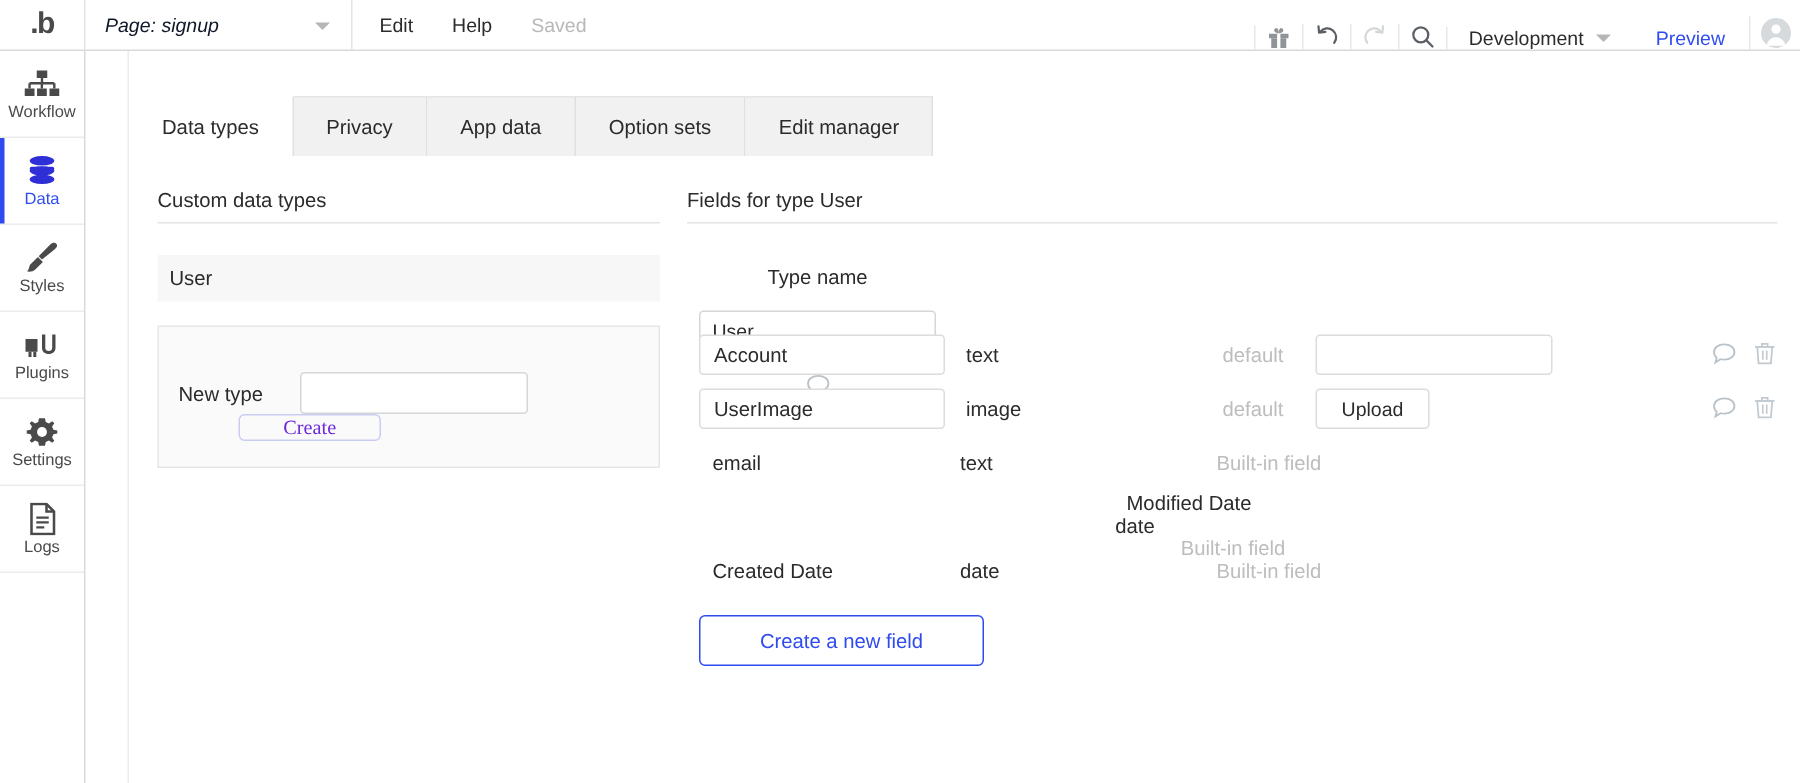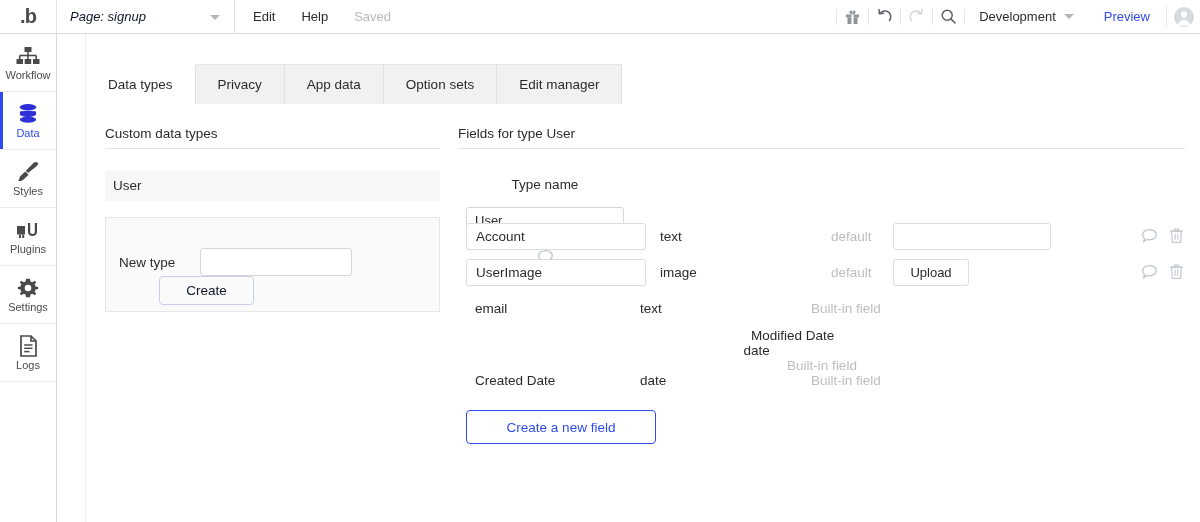--- a/index.html
+++ b/index.html
@@ -30,21 +30,21 @@
   .caret-down {
     position: absolute; right: 14px; top: 50%; margin-top: -2px;
     width: 0; height: 0;
     border-left: 5px solid transparent; border-right: 5px solid transparent;
     border-top: 5px solid #b6b6b6;
   }
   .menu-links { display: flex; align-items: center; padding-left: 18px; gap: 26px; }
   .menu-links .mlink { font-size: 13px; color: #2b2b2b; }
   .menu-links .saved { font-size: 13px; color: #b8b8b8; }
 
-  .topbar-right { margin-left: auto; display: flex; align-items: center; }
+  .topbar-right { margin-left: auto; display: flex; align-items: flex-end; }
   .tb-icon {
     width: 32px; display: flex; align-items: center; justify-content: center;
     border-left: 1px solid #e8e8e8;
   }
   .tb-env {
     display: flex; align-items: center; gap: 8px; padding: 0 14px;
     border-left: 1px solid #e8e8e8; font-size: 13px; color: #2b2b2b;
   }
   .tb-preview {
     display: flex; align-items: center; padding: 0 16px;
@@ -118,23 +118,23 @@
     display: flex; align-items: center; gap: 25px;
   }
   .newtype-label { font-size: 13.5px; color: #2b2b2b; }
   .newtype-input {
     width: 152px; height: 28px; border: 1px solid #d6d6d6; border-radius: 3px;
     background: #ffffff; font-size: 13px; padding: 0 7px;
     font-family: "Liberation Sans", sans-serif; color: #2b2b2b;
   }
   .create-btn {
     position: absolute; left: 53px; top: 58px;
-    width: 95px; height: 29px; border: 1px solid #c9cdf2; border-radius: 4px;
-    background: transparent; color: #0f172a; font-size: 13.5px;
-    font-family: Liberation Sans, sans-serif;
+    width: 95px; height: 18px; border: 1px solid #c9cdf2; border-radius: 4px;
+    background: transparent; color: #6d28d9; font-size: 13.5px;
+    font-family: Liberation Serif, serif;
   }
 
   
   .rp-title { left: 372px; top: 22px; }
   .rp-rule { left: 372px; top: 44px; width: 727px; }
 
   .typename-row {
     position: absolute; left: 380px; top: 73px;
     display: flex; align-items: center; gap: 15px; flex-direction: column;
   }
@@ -144,21 +144,21 @@
     background: #ffffff; font-size: 13px; padding: 0 8px;
     font-family: "Liberation Sans", sans-serif; color: #2b2b2b;
   }
 
   .fields { position: absolute; left: 380px; top: 116px; width: 712px; }
   .field-row {
     position: relative; height: 32px; margin-bottom: 4px;
     display: flex; align-items: center;
   }
   .f-name-input {
-    width: 180px; height: 27px; border: 1px solid #dcdcdc; border-radius: 3px;
+    width: 164px; height: 27px; border: 1px solid #dcdcdc; border-radius: 3px;
     background: #ffffff; font-size: 13.5px; padding: 0 9px;
     font-family: "Liberation Sans", sans-serif; color: #2b2b2b;
   }
   .f-name-static {
     width: 160px; font-size: 13.5px; color: #2b2b2b; padding-left: 9px;
   }
   .f-type { width: 185px; font-size: 13.5px; color: #2b2b2b; padding-left: 14px; }
   .f-default-label { width: 62px; font-size: 13.5px; color: #bdbdbd; }
   .f-builtin { font-size: 13.5px; color: #bdbdbd; }
   .f-default-input {

